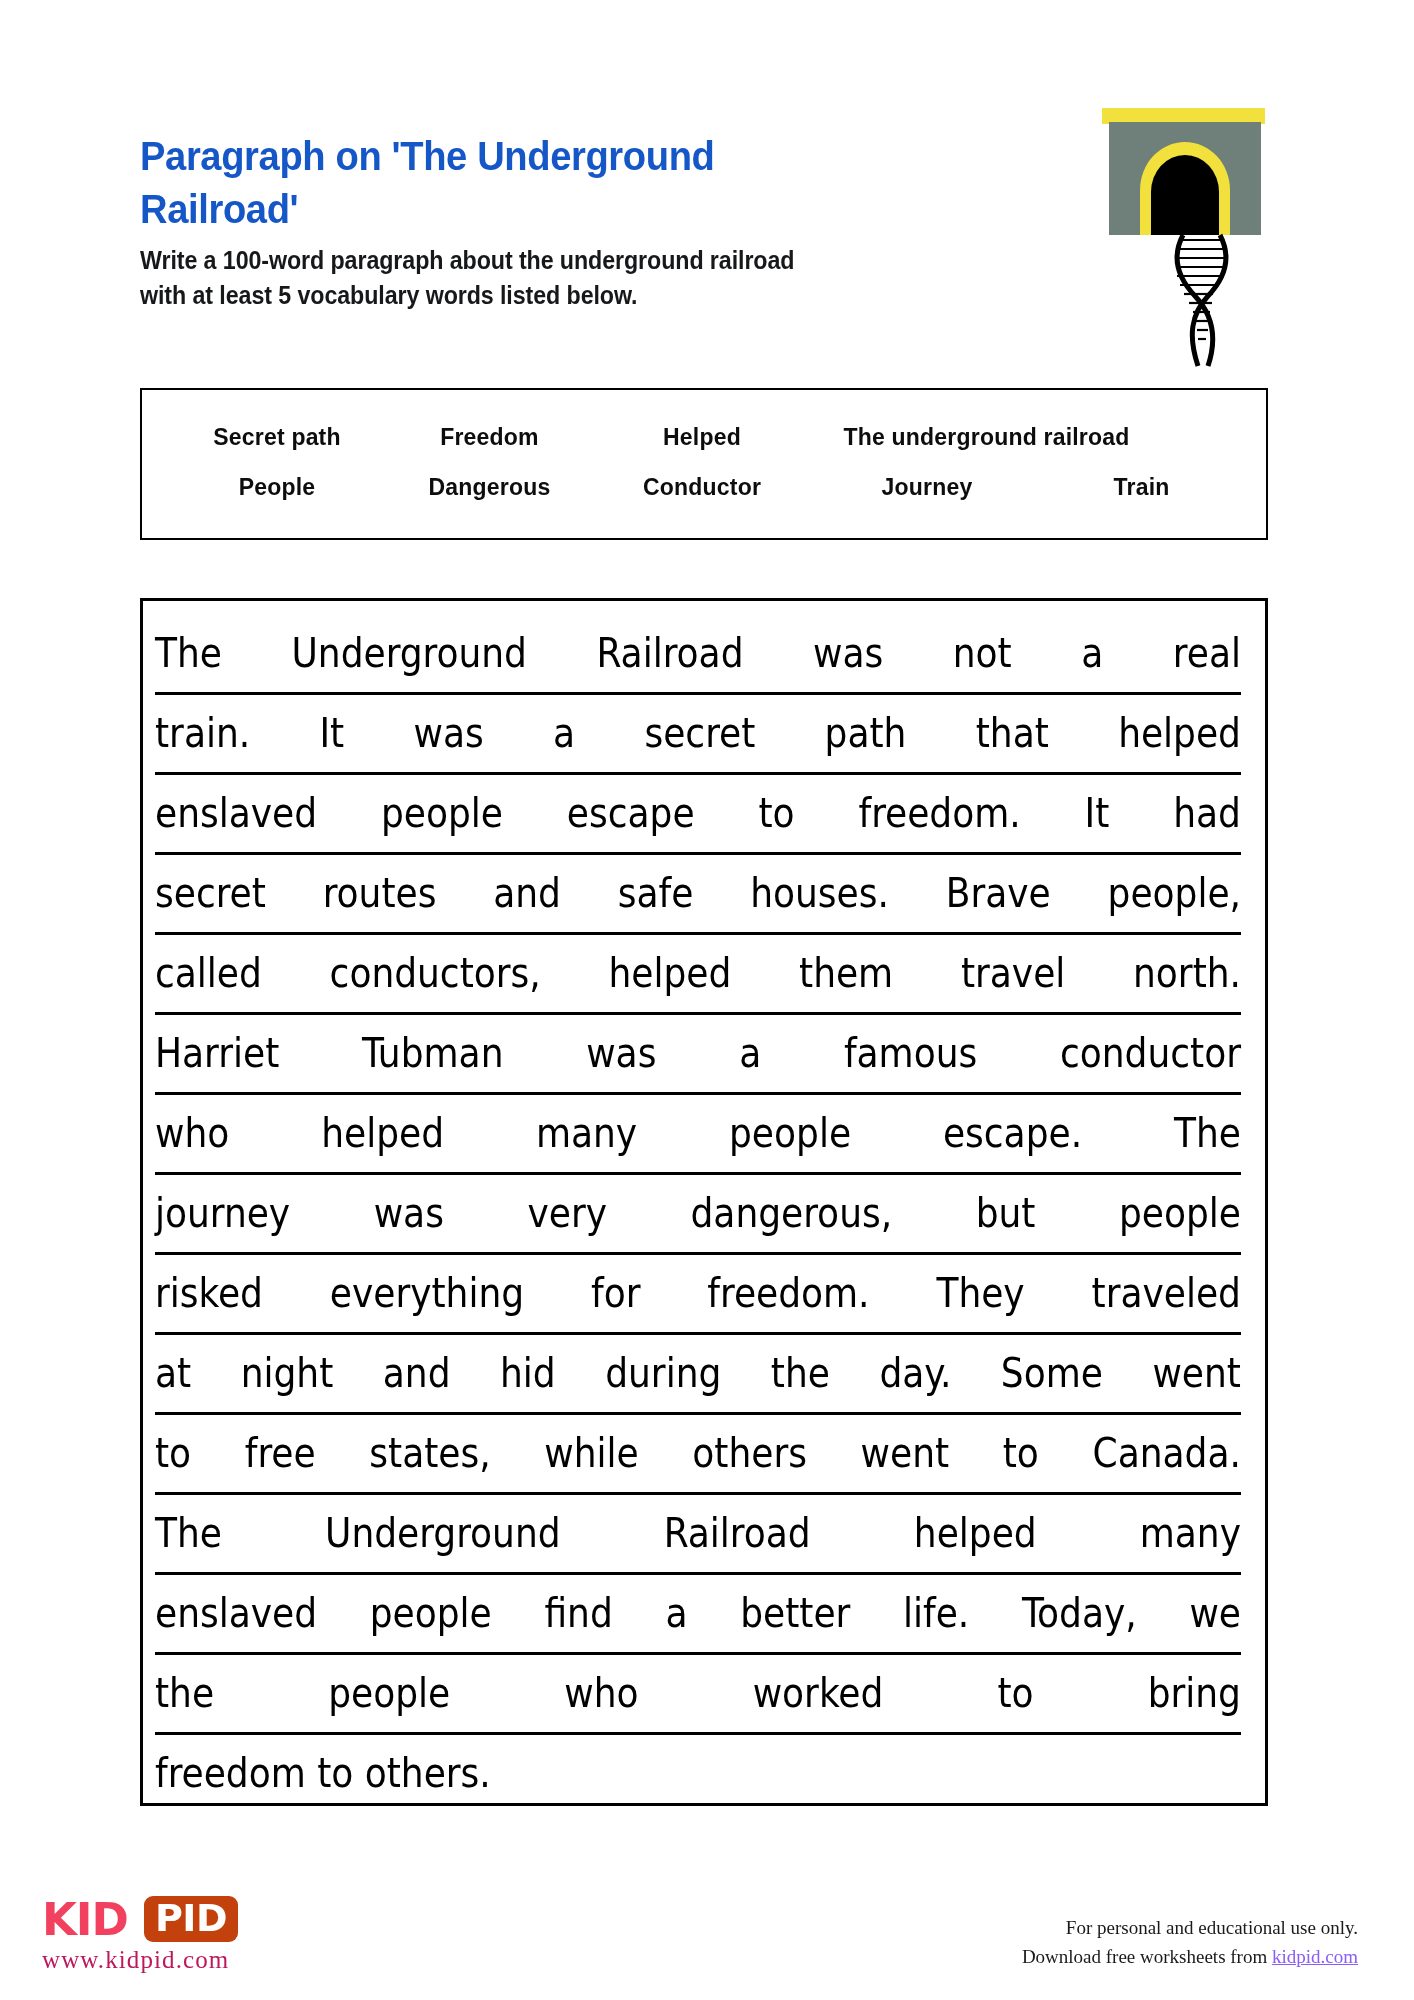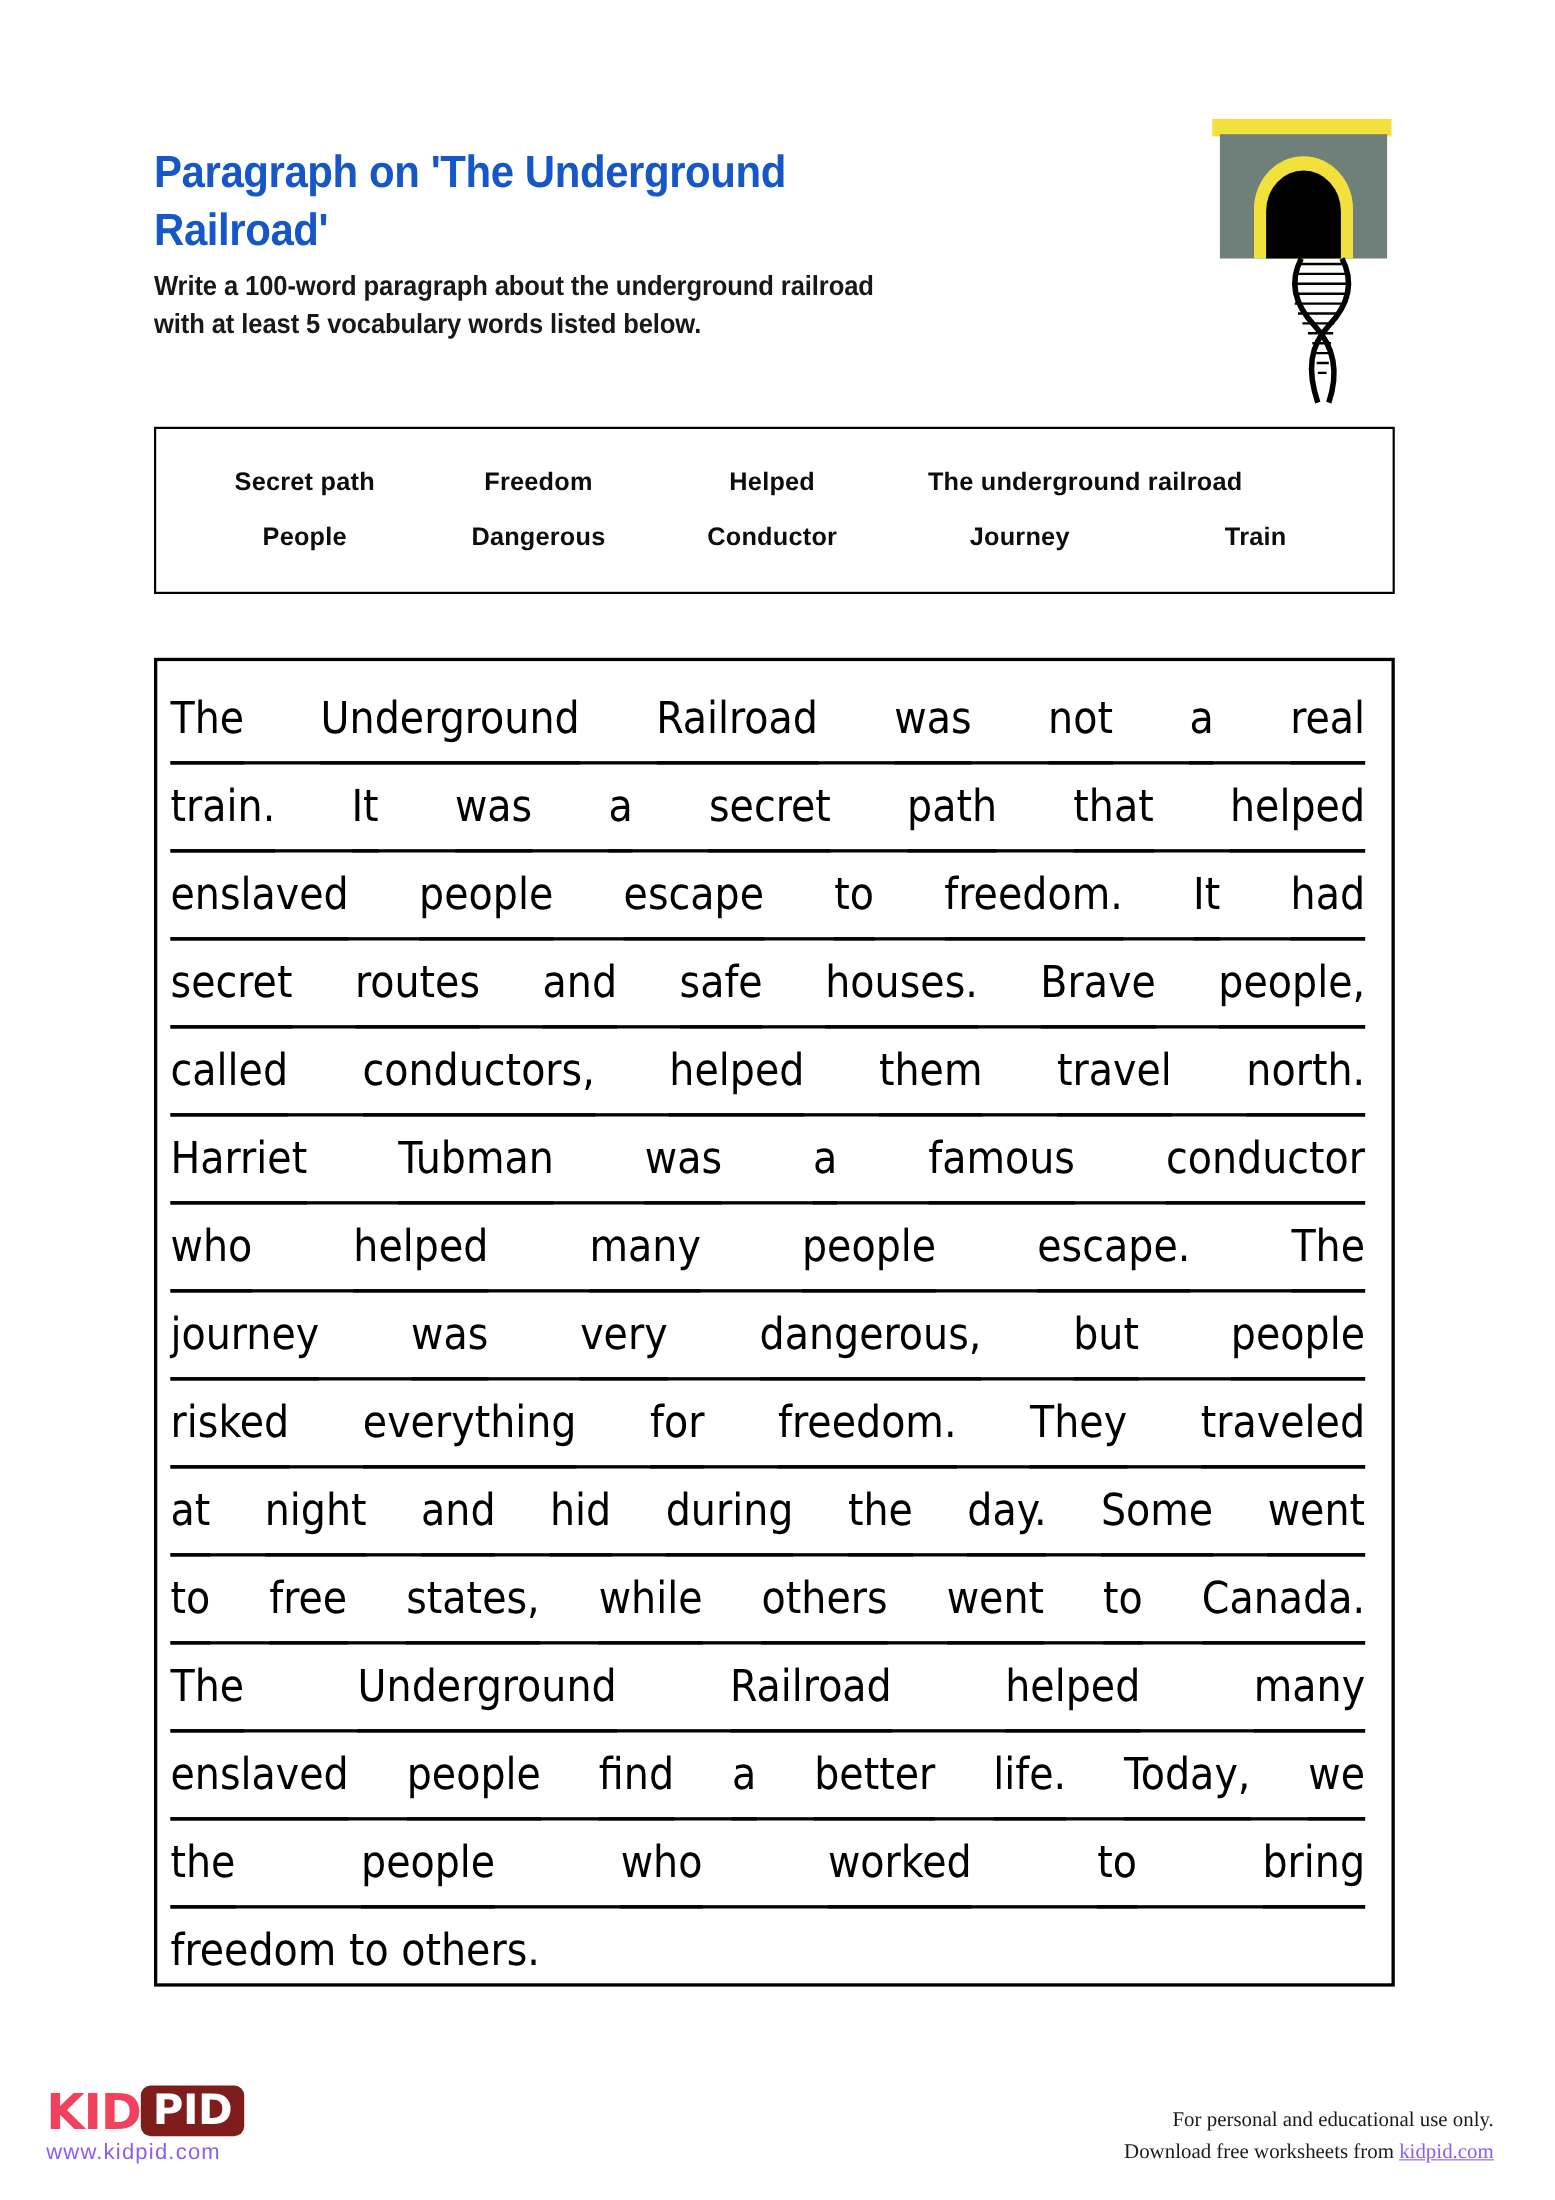--- a/index.html
+++ b/index.html
@@ -153,37 +153,37 @@
   }
   #logo-kid {
     font-family: "DejaVu Sans", sans-serif;
     font-weight: bold;
     font-size: 45px;
     color: #f2415f;
     letter-spacing: -1px;
     line-height: 1;
   }
   #logo-pid-box {
-    background: #7f1d1d;
+    background: #c2410c;
     border-radius: 9px;
     padding: 3px 11px 5px 11px;
-    margin-left: 0;
+    margin-left: 16px;
   }
   #logo-pid {
     font-family: "DejaVu Sans", sans-serif;
     font-weight: bold;
     font-size: 38px;
     color: #ffffff;
     letter-spacing: -0.5px;
     line-height: 1;
   }
   #logo-url {
-    font-family: Liberation Sans, sans-serif;
-    font-size: 20px;
-    color: #8b5cf6;
+    font-family: Liberation Serif, serif;
+    font-size: 25px;
+    color: #be185d;
     letter-spacing: 1.1px;
     margin-top: 4px;
   }
   #footer-notice {
     position: absolute;
     right: 56px;
     top: 1913px;
     text-align: right;
     font-family: Liberation Serif, serif;
     font-size: 19px;

